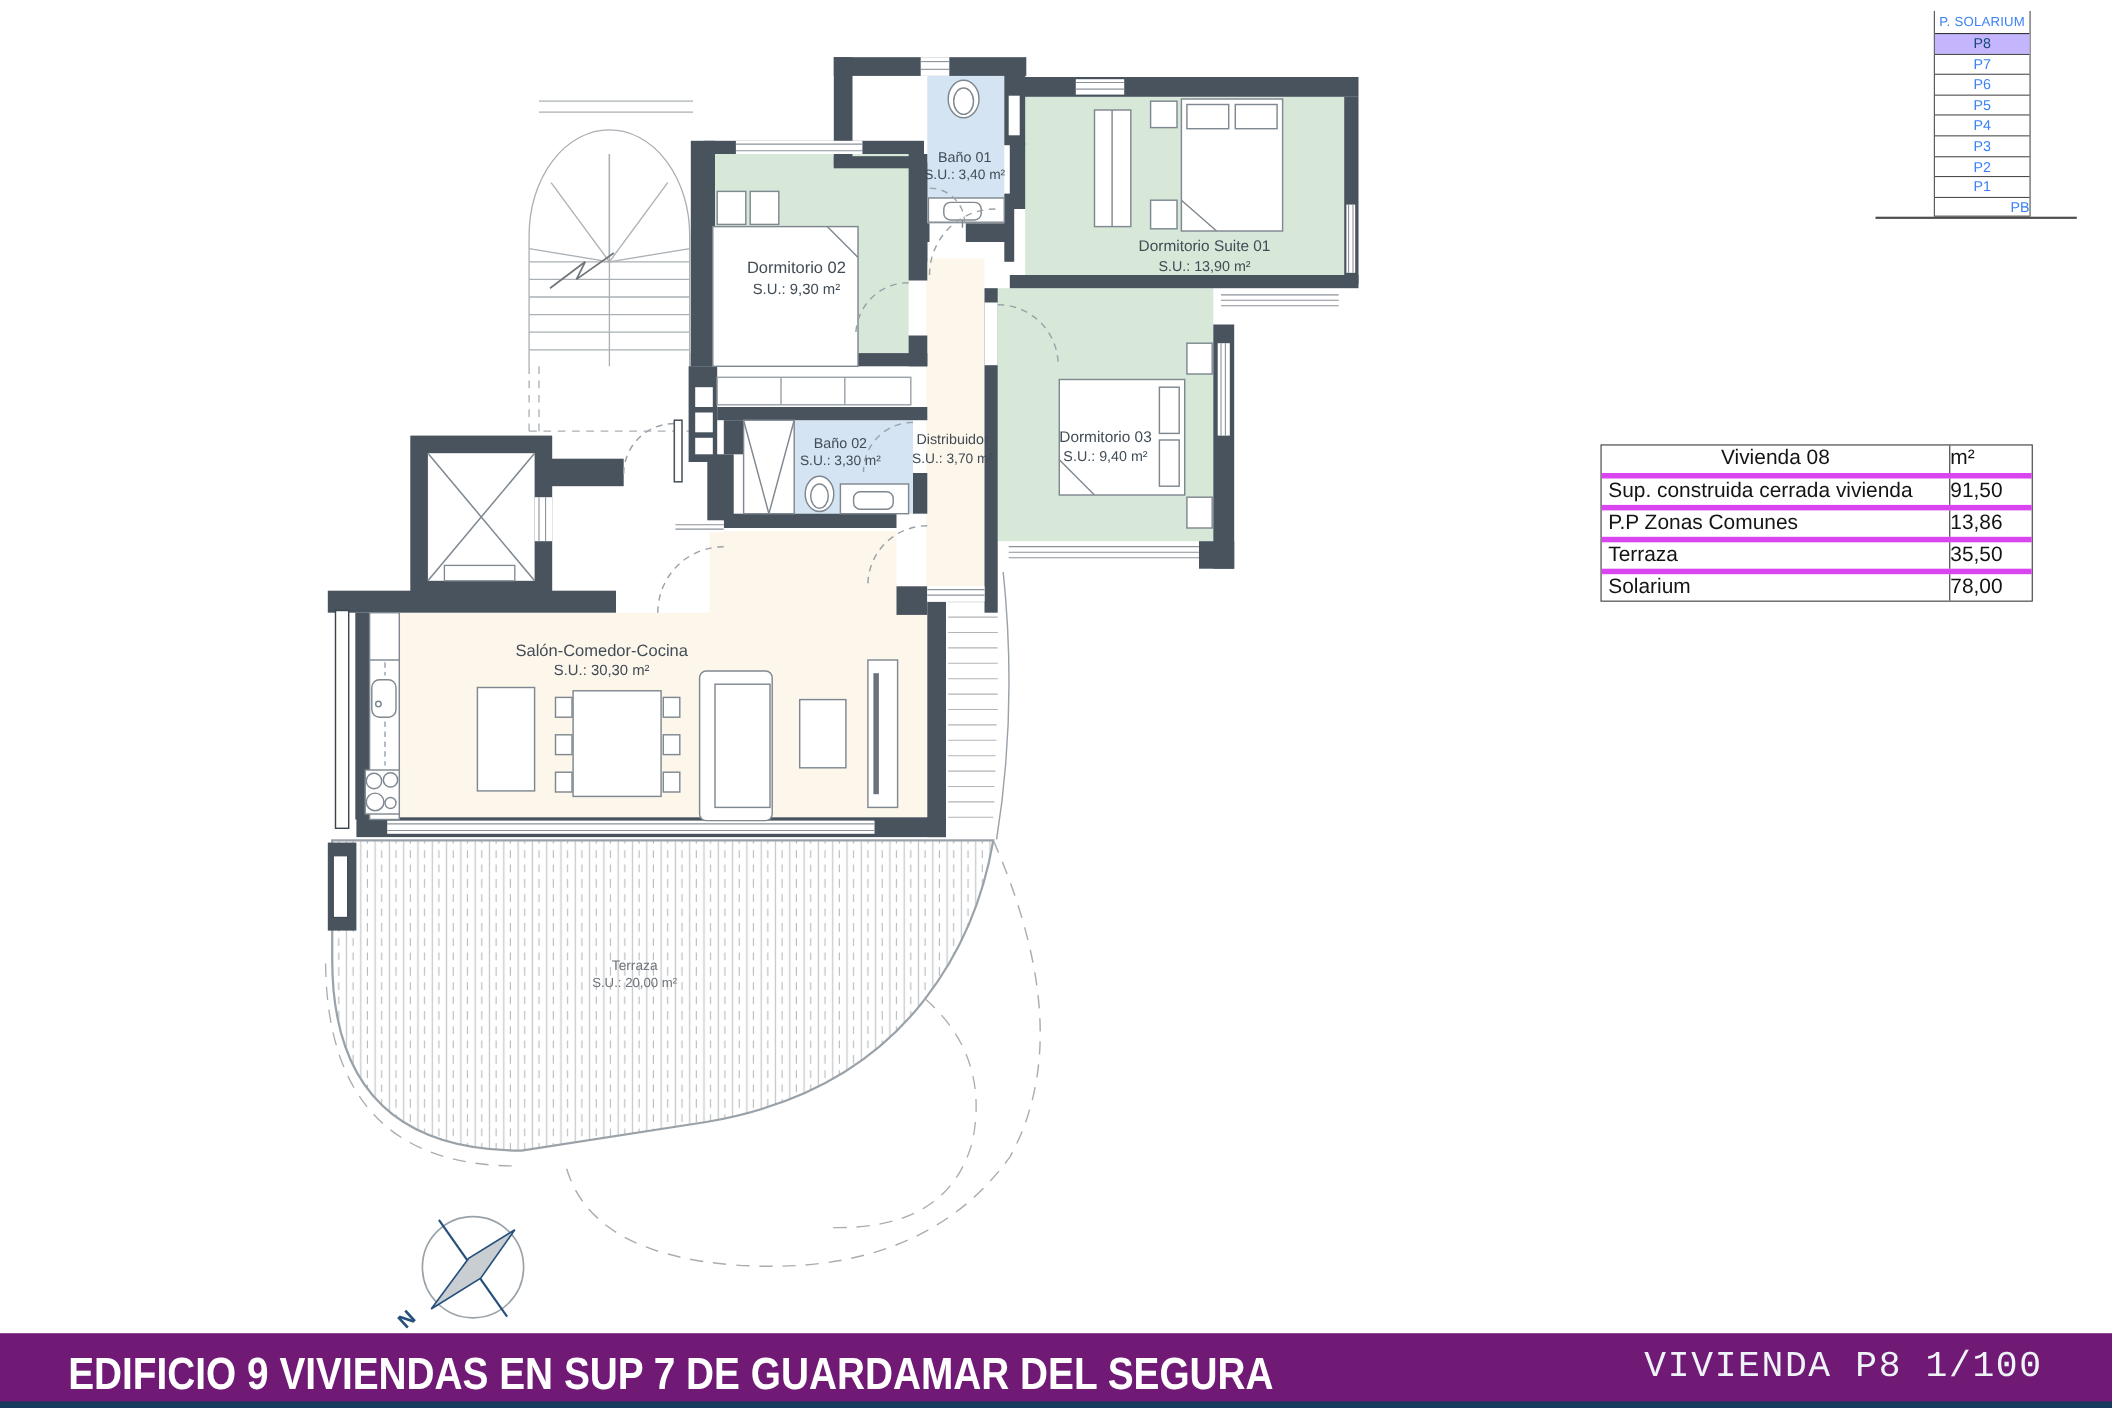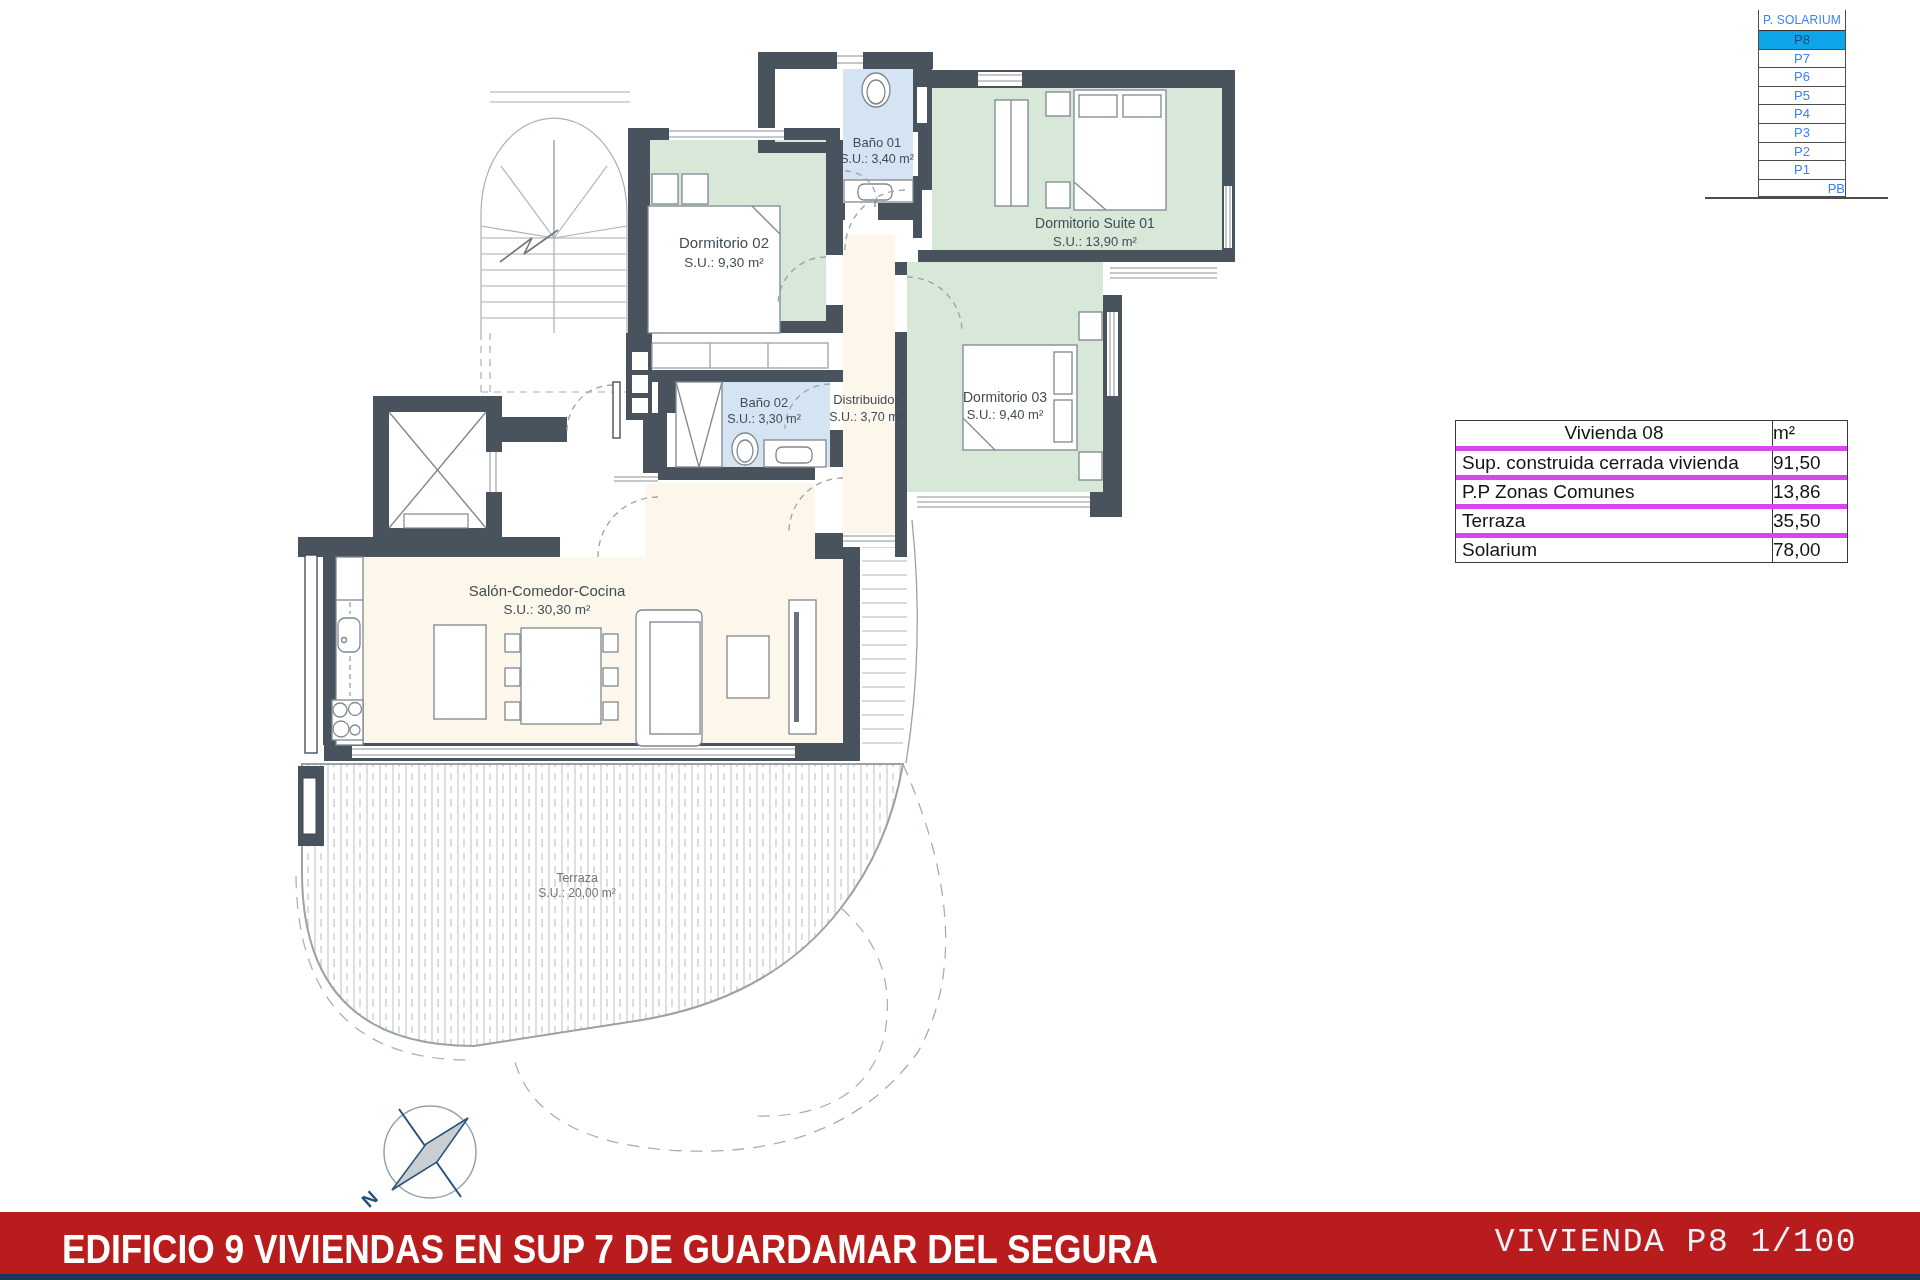--- a/index.html
+++ b/index.html
@@ -6,36 +6,36 @@
   body{width:1920px;height:1280px;position:relative;overflow:hidden;
        font-family:"Liberation Sans",sans-serif;-webkit-font-smoothing:antialiased;}
   .plan-svg{position:absolute;left:0;top:0;width:1920px;height:1280px;}
 
   
   .floor-selector{position:absolute;left:1758px;top:10px;width:86px;
     border-left:1.5px solid #4d4d4d;border-right:1.5px solid #4d4d4d;}
   .floor-selector .lvl{height:18.6px;line-height:18.6px;text-align:center;
     font-size:13px;color:#3b82f6;border-top:1px solid #4d4d4d;box-sizing:border-box;}
   .floor-selector .lvl.first{height:20px;line-height:20px;border-top:none;font-size:12px;letter-spacing:.2px;}
-  .floor-selector .lvl.selected{background:#0ea5e9;color:#174a7c;border-top:1.5px solid #333;}
+  .floor-selector .lvl.selected{background:#c4b5fd;color:#174a7c;border-top:1.5px solid #333;}
   .floor-selector .lvl.last{border-bottom:1.5px solid #4d4d4d;text-align:right;}
   .ground-line{position:absolute;left:1705px;top:197px;width:183px;height:2px;background:#4d4d4d;}
 
   
-  .area-table{position:absolute;left:1455px;top:420px;width:393px;
+  .area-table{position:absolute;left:1455px;top:404px;width:393px;
     border:1.5px solid #3a3a3a;box-sizing:border-box;font-size:19px;color:#141414;}
   .area-table .row{display:flex;height:24px;line-height:23px;border-top:5px solid #d946ef;}
   .area-table .row.header{height:25px;line-height:24px;border-top:none;}
   .area-table .c-label{width:317px;border-right:1px solid #3a3a3a;padding-left:6px;box-sizing:border-box;
     white-space:nowrap;overflow:hidden;}
   .area-table .row.header .c-label{text-align:center;padding-left:0;}
   .area-table .c-val{flex:1;text-align:left;}
 
   
-  .banner{position:absolute;left:0;top:1212px;width:1920px;height:68px;background:#b91c1c;}
+  .banner{position:absolute;left:0;top:1212px;width:1920px;height:68px;background:#701a75;}
   .banner-dark{position:absolute;left:0;top:1274px;width:1920px;height:6px;background:#17395d;}
   .banner-title{position:absolute;left:62px;top:14px;color:#fff;font-weight:bold;font-size:41px;
     white-space:nowrap;transform:scaleX(.86);transform-origin:left center;letter-spacing:0;}
   .sheet-label{position:absolute;right:63px;top:1224px;color:#eef3f8;font-size:33px;
     letter-spacing:1.5px;white-space:nowrap;font-family:Liberation Mono, monospace;}
 </style>
 </head>
 <body>
 
 <svg class="plan-svg" viewBox="0 0 1920 1280">

